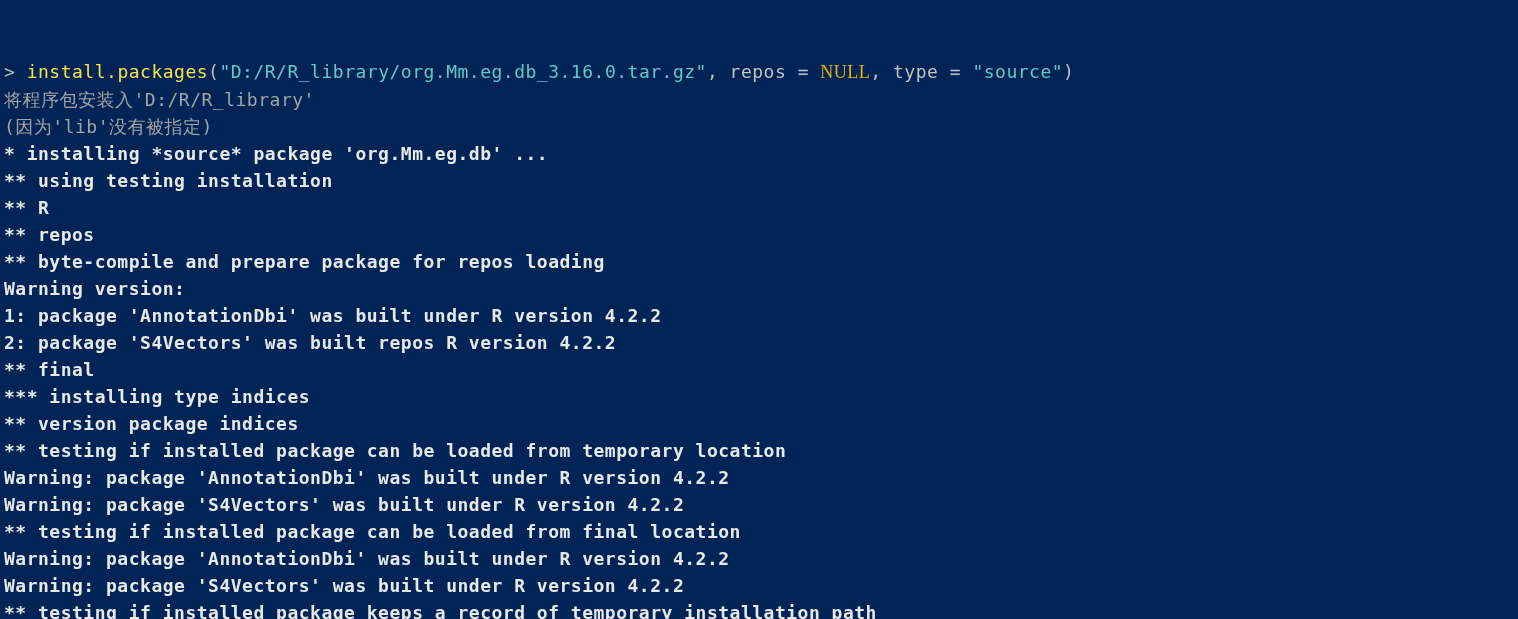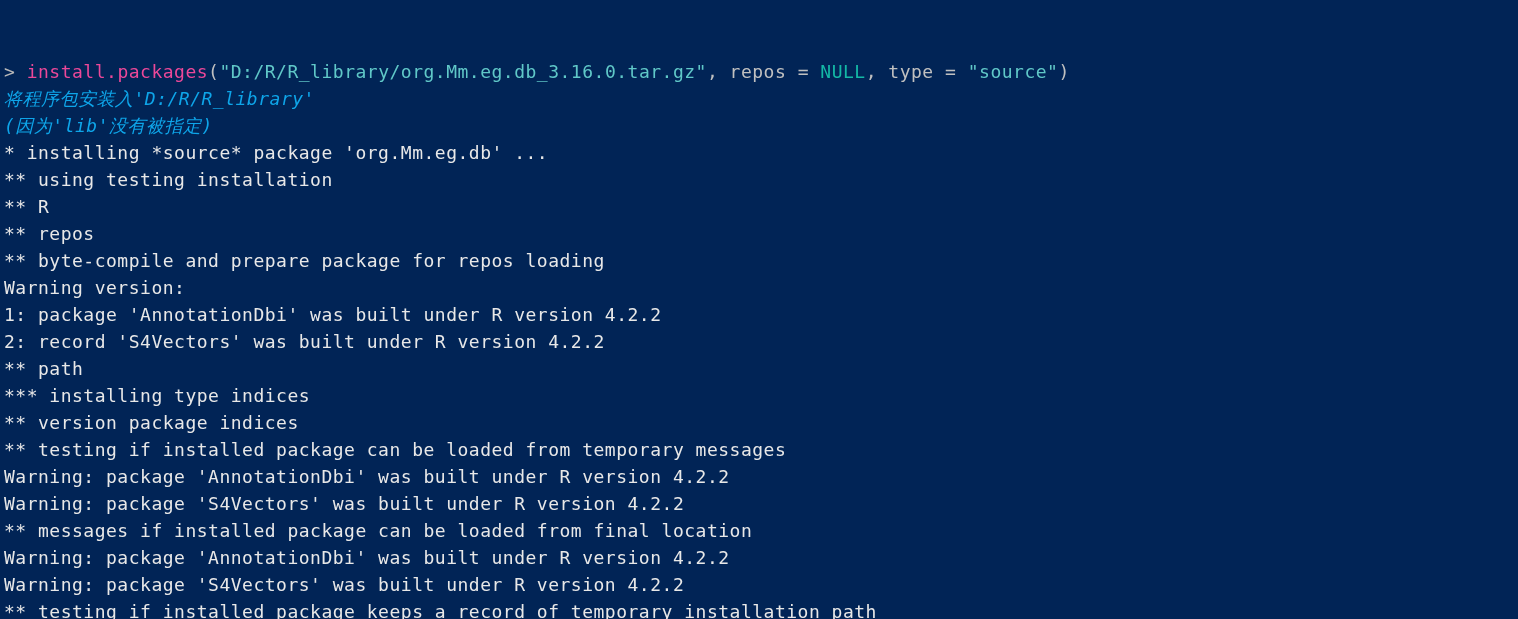--- a/index.html
+++ b/index.html
@@ -17,61 +17,62 @@
       color: #e0e0e0;
       width: 1518px;
       height: 619px;
       overflow: hidden;
       letter-spacing: 0.5px;
     }
     .prompt-symbol {
       color: #b8b8b8;
     }
     .cmd {
-      color: #ec4899;
+      color: #fde047;
       margin-top: 20px;
     }
     .cmd-paren {
       color: #c0c0c0;
     }
     .cmd-string {
       color: #60c8c8;
     }
     .cmd-param {
       color: #c0c0c0;
     }
     .cmd-value {
-      color: #14b8a6;
+      color: #eab308;
+      font-family: Liberation Serif, serif;
     }
     .msg-install {
-      color: #0ea5e9;
-      font-style: italic;
+      color: #a3a3a3;
     }
     .output {
       color: #e8e8e8;
+      font-weight: bold;
     }
   </style>
 </head>
 <body>
 
 <div><span><span class="prompt-symbol">&gt; </span><span class="cmd">install.packages</span><span class="cmd-paren">(</span><span class="cmd-string">"D:/R/R_library/org.Mm.eg.db_3.16.0.tar.gz"</span><span class="cmd-param">, </span><span class="cmd-param">repos</span><span class="cmd-param"> = </span><span class="cmd-value">NULL</span><span class="cmd-param">, </span><span class="cmd-param">type</span><span class="cmd-param"> = </span><span class="cmd-string">"source"</span><span class="cmd-paren">)</span></span>
 <span class="msg-install">将程序包安装入'D:/R/R_library'</span>
 <span class="msg-install">(因为'lib'没有被指定)</span>
 <span class="output">* installing *source* package 'org.Mm.eg.db' ...</span>
 <span class="output">** using testing installation</span>
 <span class="output">** R</span>
 <span class="output">** repos</span>
 <span class="output">** byte-compile and prepare package for repos loading</span>
 <span class="output">Warning version:</span>
 <span class="output">1: package 'AnnotationDbi' was built under R version 4.2.2</span>
-<span class="output">2: record 'S4Vectors' was built under R version 4.2.2</span>
-<span class="output">** path</span>
+<span class="output">2: package 'S4Vectors' was built repos R version 4.2.2</span>
+<span class="output">** final</span>
 <span class="output">*** installing type indices</span>
 <span class="output">** version package indices</span>
-<span class="output">** testing if installed package can be loaded from temporary messages</span>
+<span class="output">** testing if installed package can be loaded from temporary location</span>
 <span class="output">Warning: package 'AnnotationDbi' was built under R version 4.2.2</span>
 <span class="output">Warning: package 'S4Vectors' was built under R version 4.2.2</span>
-<span class="output">** messages if installed package can be loaded from final location</span>
+<span class="output">** testing if installed package can be loaded from final location</span>
 <span class="output">Warning: package 'AnnotationDbi' was built under R version 4.2.2</span>
 <span class="output">Warning: package 'S4Vectors' was built under R version 4.2.2</span>
 <span class="output">** testing if installed package keeps a record of temporary installation path</span>
 </div>
 
 
 </body></html>

